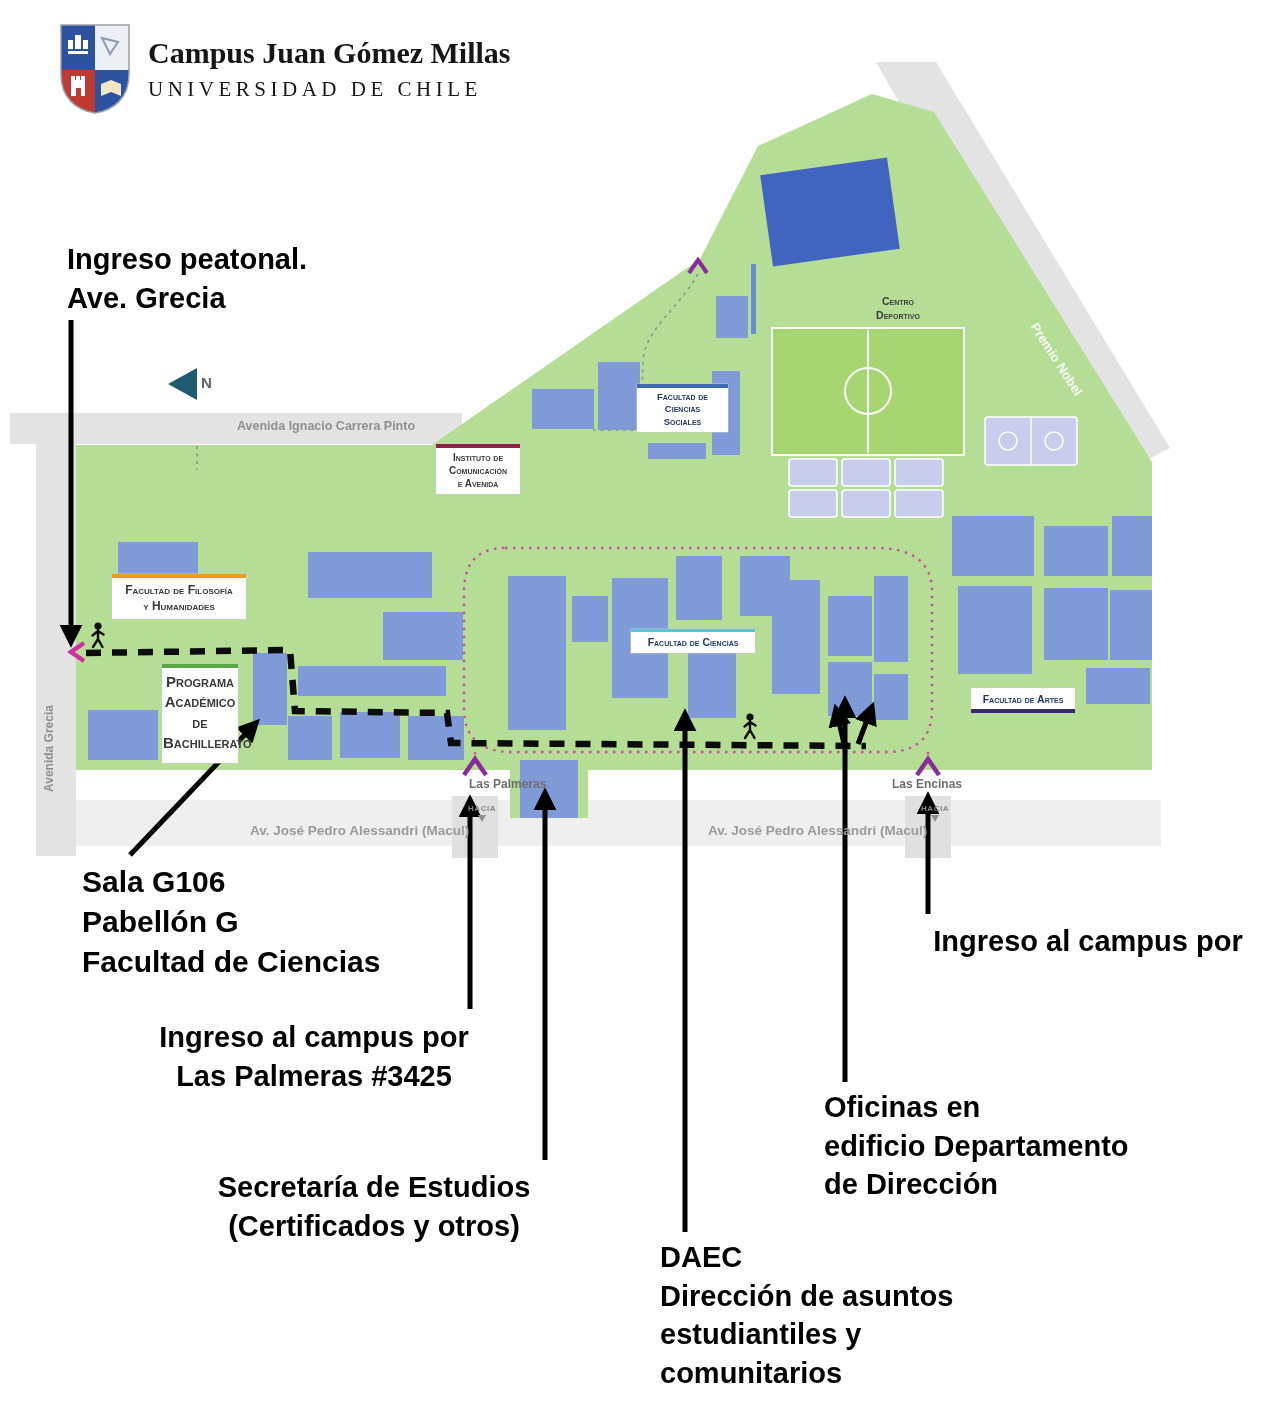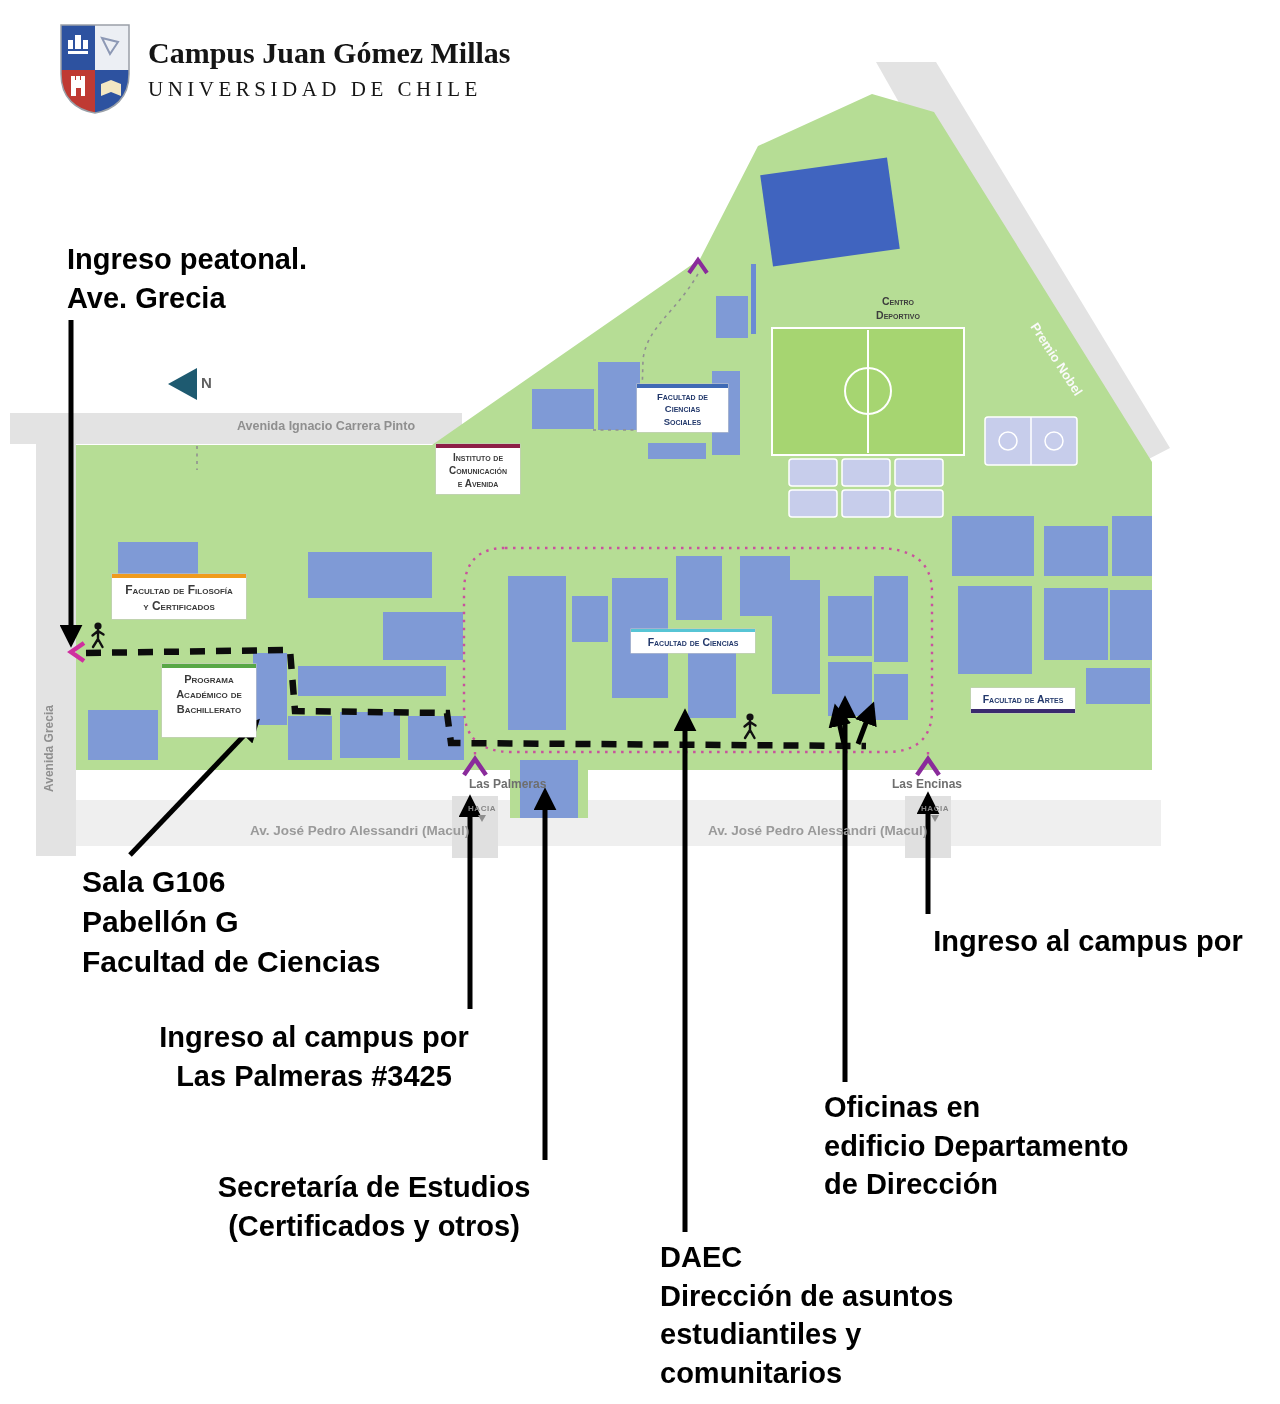--- a/index.html
+++ b/index.html
@@ -13,21 +13,21 @@
   .logo-title { font-family:"Liberation Serif", serif; font-size:30px; font-weight:700; color:#151515; }
   .logo-sub   { font-family:"Liberation Serif", serif; font-size:21px; font-weight:500; color:#151515;
                 letter-spacing:4.5px; margin-top:7px; }
 
   
   .mapbox { position:absolute; background:#fff; text-align:center; font-weight:700;
             font-variant:small-caps; color:#3a3a3a; box-shadow:0 0 0 0.5px #c9c9c9; }
   #box-fcs   { left:637px; top:384px; width:91px;  border-top:4px solid #3f6ab5;  font-size:9.5px;  line-height:1.3; padding:3px 1px 4px; color:#22386b; }
   #box-ici   { left:436px; top:444px; width:84px;  border-top:4px solid #8e1f47;  font-size:10px;   line-height:1.3; padding:3px 1px 4px; }
   #box-filo  { left:112px; top:574px; width:134px; border-top:4px solid #ef9b1d;  font-size:12px;   line-height:1.35; padding:4px 2px 5px; }
-  #box-bach  { left:162px; top:664px; width:94px;  border-top:4px solid #58a846;  font-size:11px;   line-height:1.35; padding:4px 1px 20px; }
+  #box-bach  { left:162px; top:664px; width:76px;  border-top:4px solid #58a846;  font-size:15px;   line-height:1.35; padding:4px 1px 10px; }
   #box-cie   { left:631px; top:629px; width:124px; border-top:3px solid #57c5d5;  font-size:10.5px; padding:4px 2px 5px; color:#22386b; }
   #box-artes { left:971px; top:688px; width:104px; border-bottom:4px solid #3a2a6e; font-size:10.5px; padding:5px 10px 4px; color:#22386b; }
   #lbl-centro { position:absolute; left:848px; top:295px; width:100px; text-align:center; font-weight:700;
                 font-variant:small-caps; font-size:10.5px; line-height:1.3; color:#3d3d3d; }
 
   
   .street { position:absolute; font-weight:700; color:#8f8f8f; white-space:nowrap; }
   #st-carrera { left:237px; top:419px; font-size:12.5px; }
   #st-grecia  { left:42px;  top:792px; font-size:12px; transform:rotate(-90deg); transform-origin:0 0; }
   #st-premio  { left:1040px; top:320px; font-size:13px; color:#fafafa; transform:rotate(57deg); transform-origin:0 0; }
@@ -233,21 +233,21 @@
   </div>
 
   <div class="mapbox" id="box-ici">
     <div>Instituto de</div>
     <div>Comunicación</div>
     <div>e Avenida</div>
   </div>
 
   <div class="mapbox" id="box-filo">
     <div>Facultad de Filosofía</div>
-    <div>y Certificados</div>
+    <div>y Humanidades</div>
   </div>
 
   <div class="mapbox" id="box-bach">
     <div>Programa</div>
     <div>Académico de</div>
     <div>Bachillerato</div>
   </div>
 
   <div class="mapbox" id="box-cie">Facultad de Ciencias</div>
   <div class="mapbox" id="box-artes">Facultad de Artes</div>

